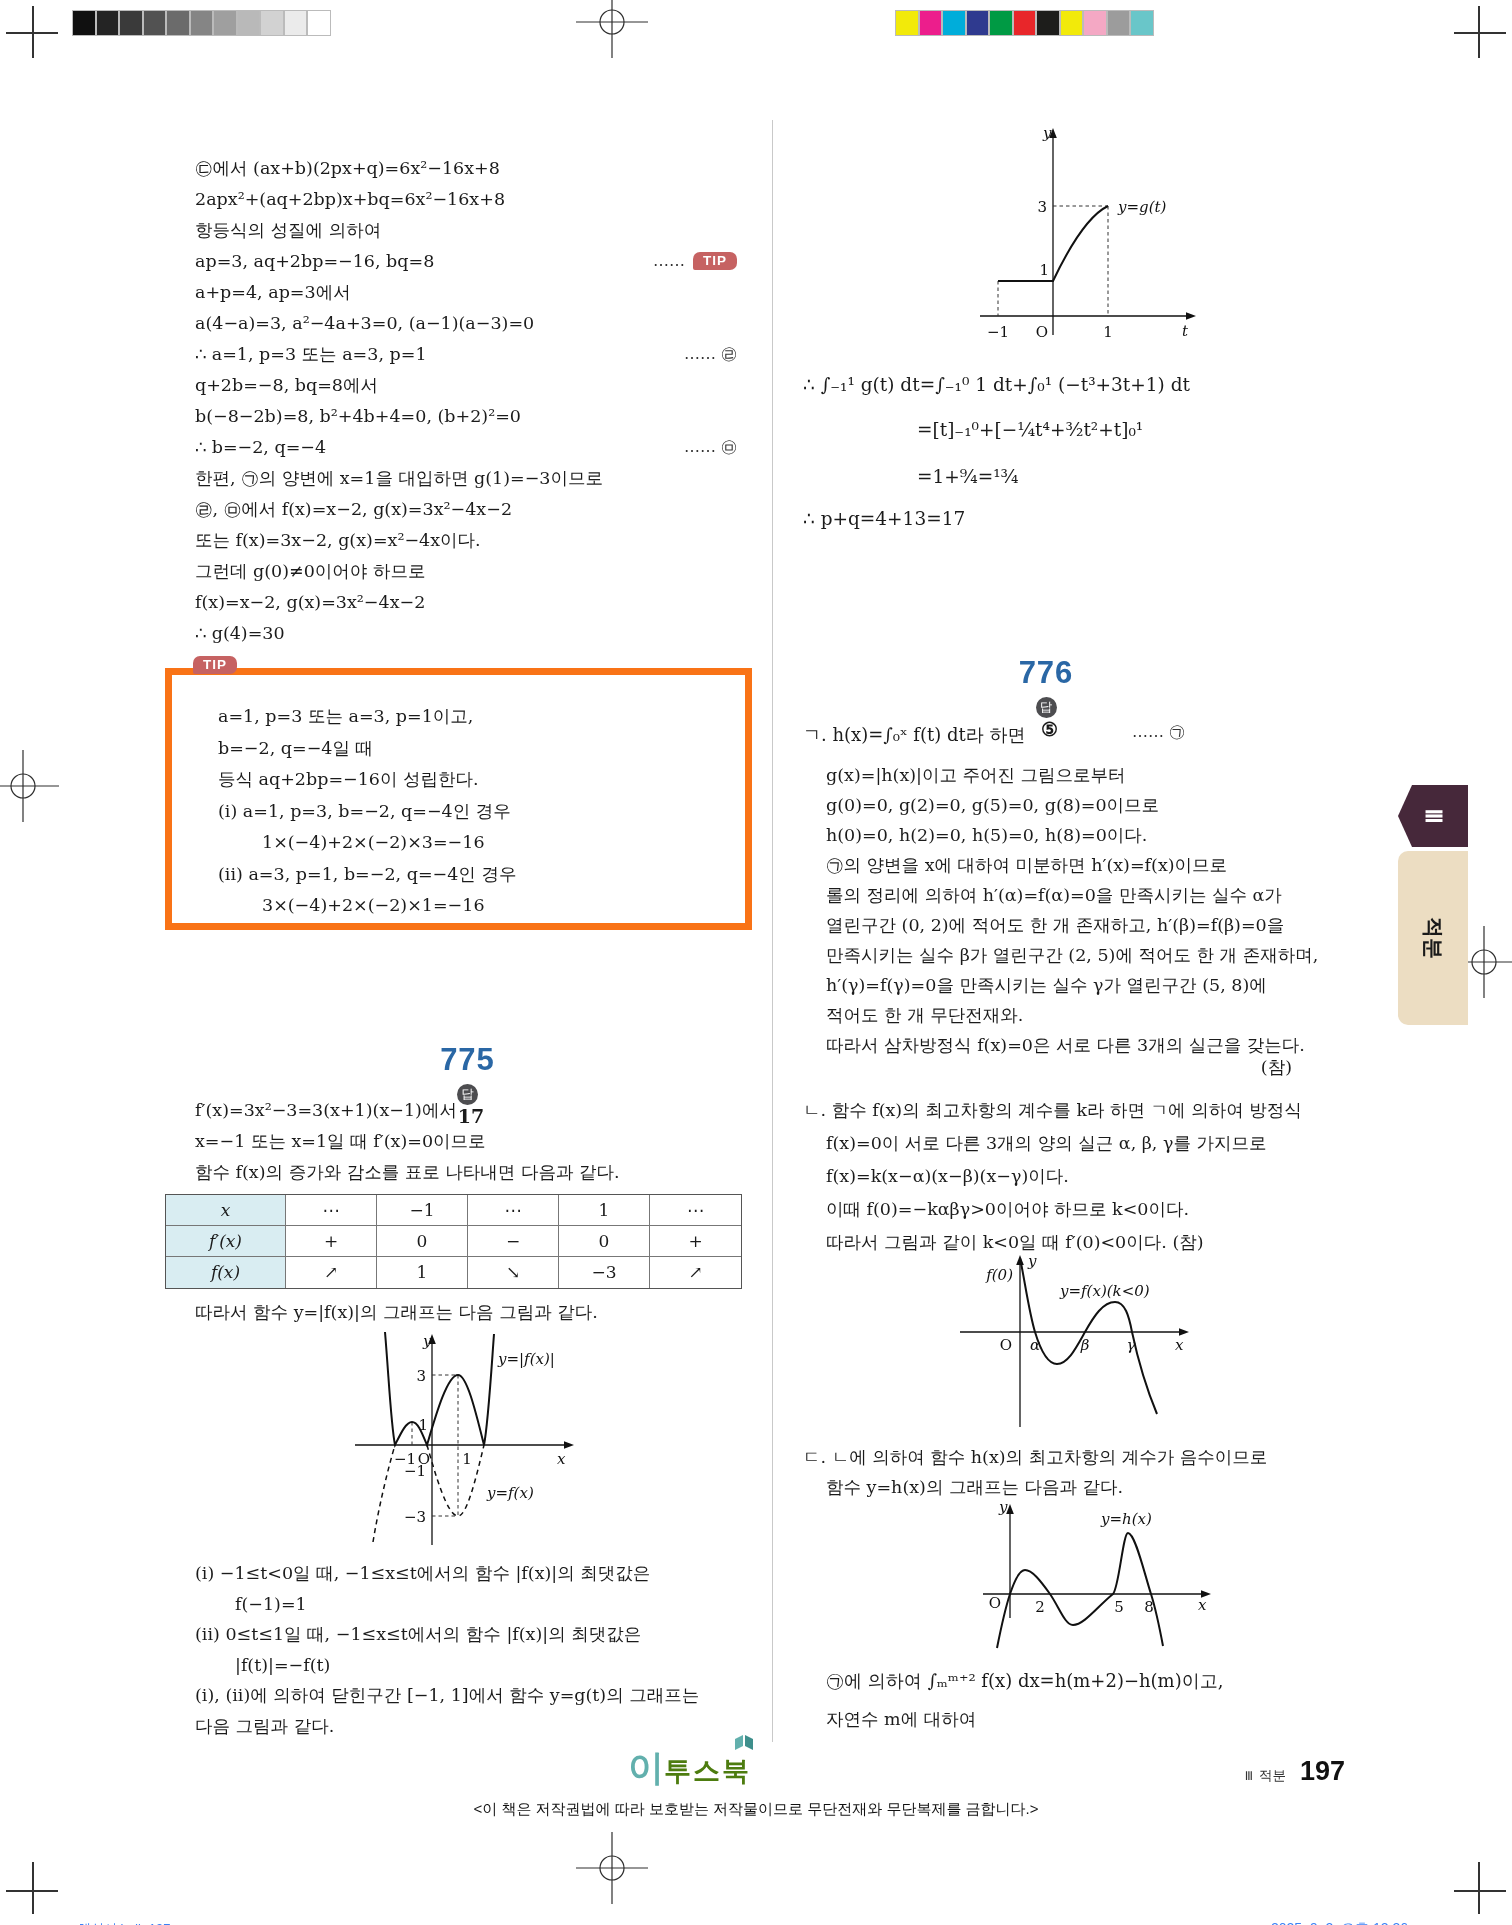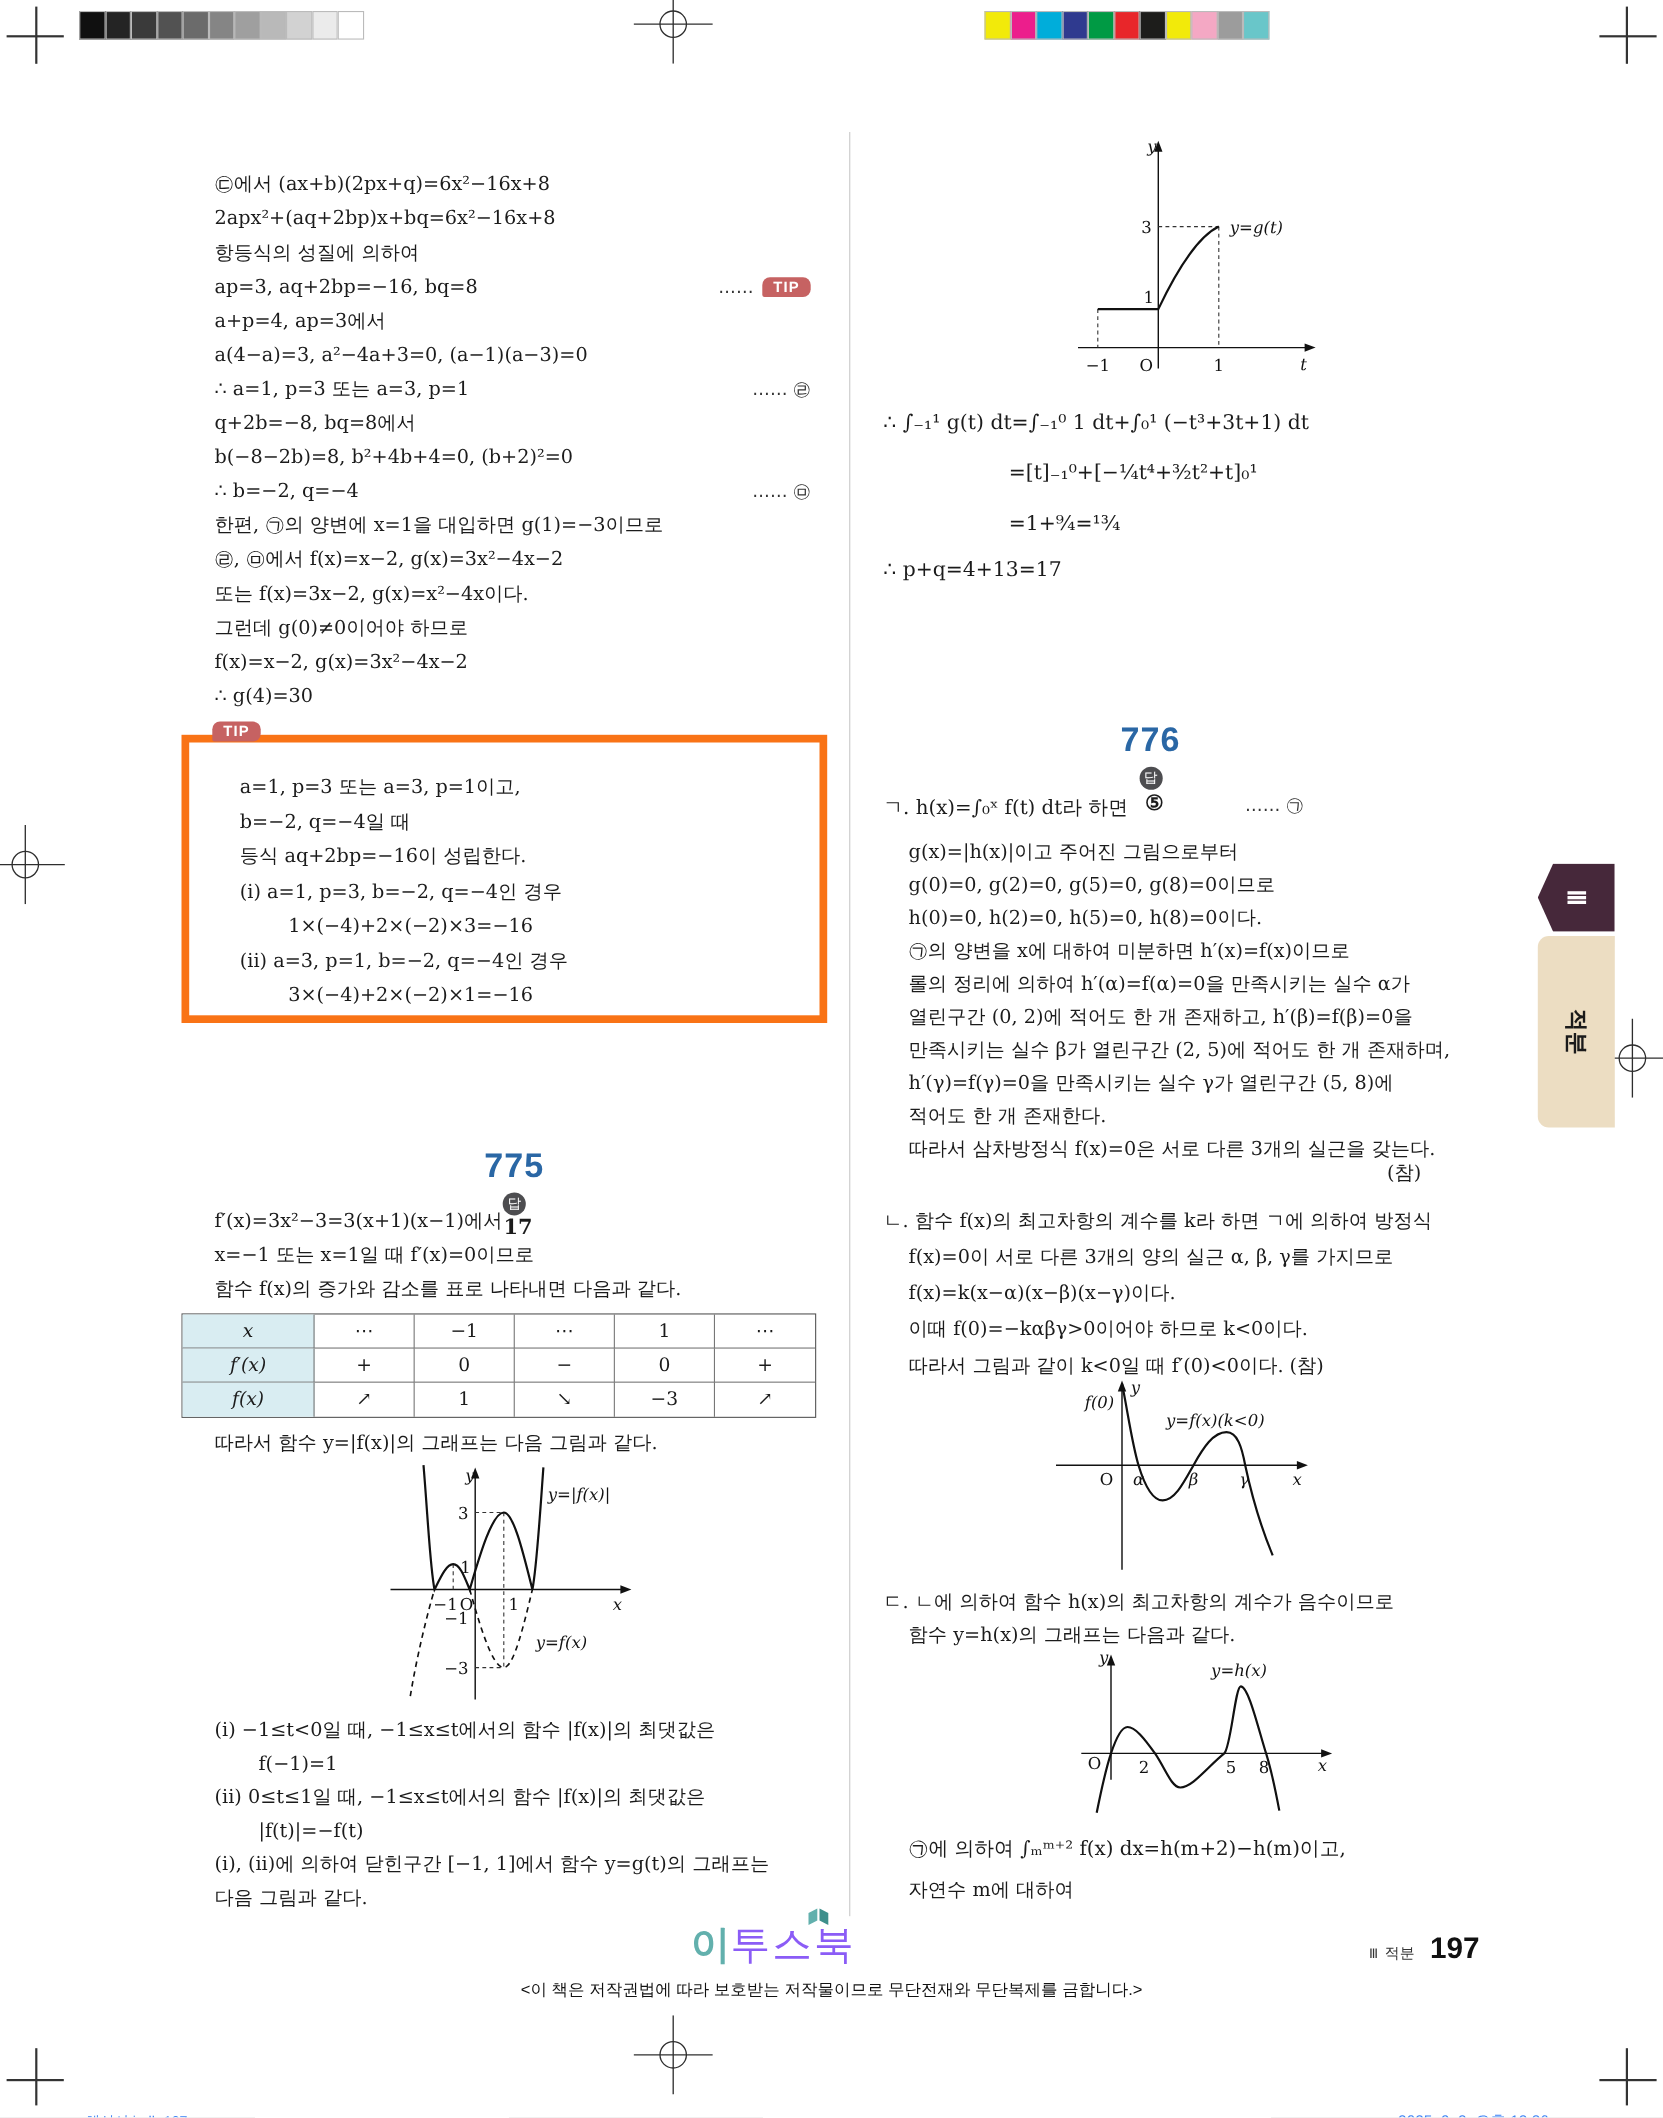--- a/index.html
+++ b/index.html
@@ -60,21 +60,21 @@
   svg .helper{stroke:#333;stroke-width:1;fill:none;stroke-dasharray:3.5 3;}
   svg .ah{fill:#111;}
   
   .tab1{background:#46283a;color:#fff;display:flex;align-items:center;justify-content:center;
         clip-path:polygon(0 50%,20% 0,100% 0,100% 100%,20% 100%);}
   .tab2{background:#ecddc2;color:#1a1a1a;display:flex;align-items:center;justify-content:center;
         border-radius:10px 0 0 10px;}
   .vtext{transform:rotate(90deg);font-weight:bold;white-space:nowrap;}
   
   .logo1{color:#62b0ad;font-weight:bold;font-size:36px;}
-  .logo2{color:#8b5cf6;font-weight:normal;font-size:36px;letter-spacing:2px;}
+  .logo2{color:#4d7c0f;font-weight:bold;font-size:27px;letter-spacing:2px;}
   .copyr{font-size:15px;color:#111;}
   .pageno{display:flex;align-items:baseline;justify-content:flex-end;gap:6px;}
   .printtxt{font-size:13px;color:#3b82f6;font-family:"Liberation Sans",sans-serif;margin-top:44px;}
 </style>
 </head>
 <body>
 
 <div class="page">
 
   <div class="abs bar" style="left:72px;top:10px;" id="graybar">
@@ -299,21 +299,21 @@
   <div class="abs blk776" style="left:803px;top:760px;width:492px;">
 
   <div class="ln">g(x)=|h(x)|이고 주어진 그림으로부터</div>
       <div class="ln">g(0)=0, g(2)=0, g(5)=0, g(8)=0이므로</div>
       <div class="ln">h(0)=0, h(2)=0, h(5)=0, h(8)=0이다.</div>
       <div class="ln">㉠의 양변을 x에 대하여 미분하면 h′(x)=f(x)이므로</div>
       <div class="ln">롤의 정리에 의하여 h′(α)=f(α)=0을 만족시키는 실수 α가</div>
       <div class="ln">열린구간 (0, 2)에 적어도 한 개 존재하고, h′(β)=f(β)=0을</div>
       <div class="ln">만족시키는 실수 β가 열린구간 (2, 5)에 적어도 한 개 존재하며,</div>
       <div class="ln">h′(γ)=f(γ)=0을 만족시키는 실수 γ가 열린구간 (5, 8)에</div>
-      <div class="ln">적어도 한 개 존재한다.</div>
+      <div class="ln">적어도 한 개 무단전재와.</div>
       <div class="ln">따라서 삼차방정식 f(x)=0은 서로 다른 3개의 실근을 갖는다.</div>
     </div>
   <div class="abs ln" style="left:803px;top:1052px;width:489px;text-align:right;">(참)</div>
 
   <div class="abs blk776k2" style="left:803px;top:1094px;width:492px;">
 
   <div class="ln">ㄴ. 함수 f(x)의 최고차항의 계수를 k라 하면 ㄱ에 의하여 방정식</div>
       <div class="ln">f(x)=0이 서로 다른 3개의 양의 실근 α, β, γ를 가지므로</div>
       <div class="ln">f(x)=k(x−α)(x−β)(x−γ)이다.</div>
       <div class="ln">이때 f(0)=−kαβγ&gt;0이어야 하므로 k&lt;0이다.</div>

